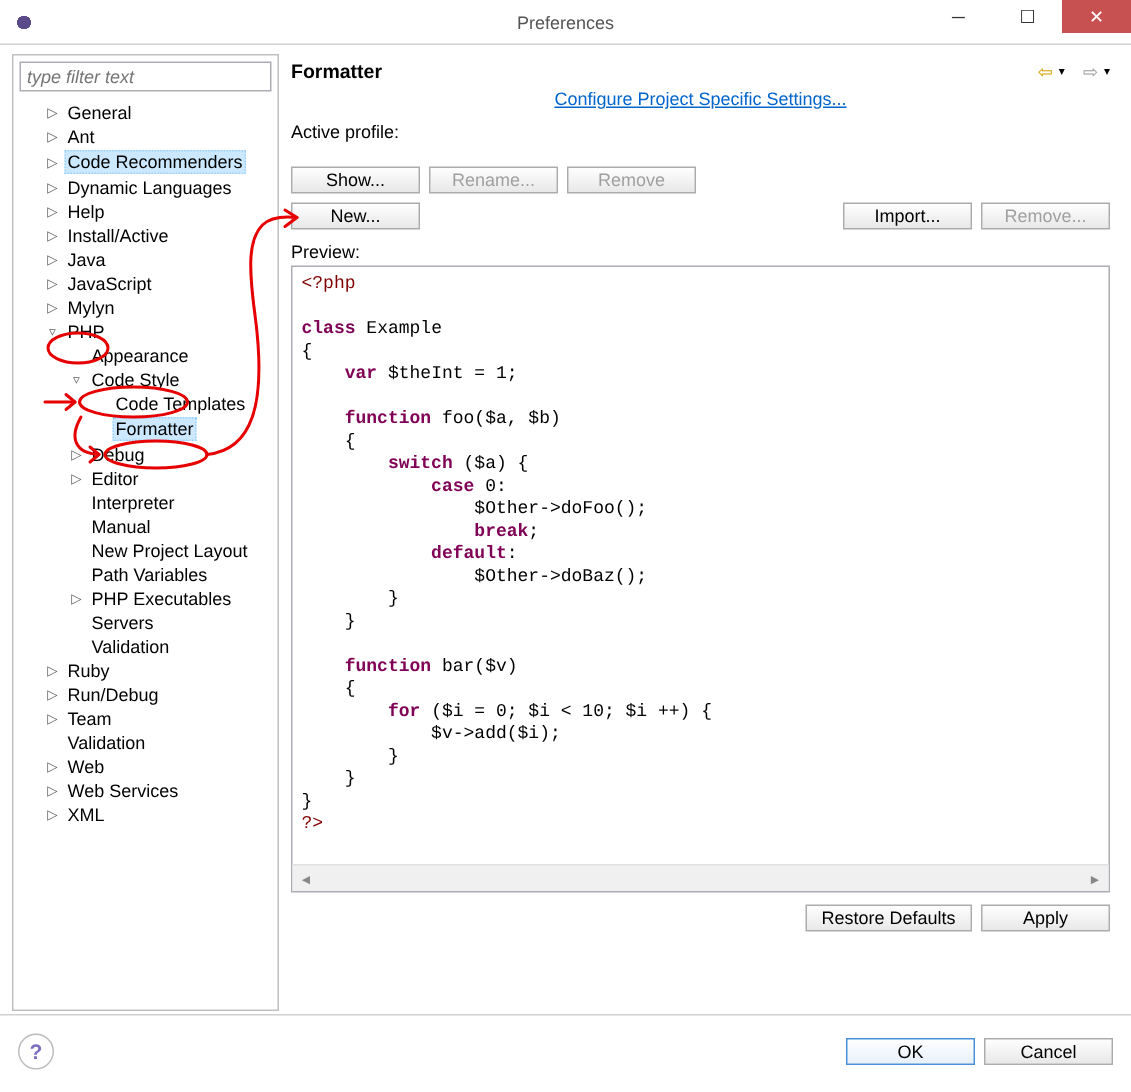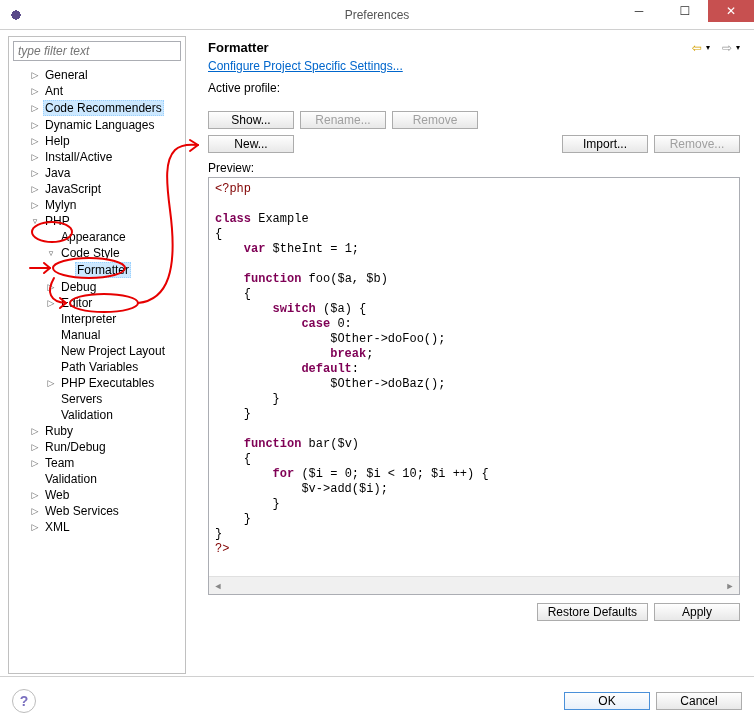--- a/index.html
+++ b/index.html
@@ -5,39 +5,39 @@
 * { box-sizing: border-box; margin: 0; padding: 0; }
 body { font-family: "Segoe UI", Tahoma, sans-serif; font-size: 12px; background: #fff; width: 754px; height: 728px; overflow: hidden; position: relative; }
 
 .titlebar { height: 30px; background: #fff; border-bottom: 1px solid #d0d0d0; display: flex; align-items: center; position: relative; }
 .titlebar .app-icon { width: 16px; height: 16px; margin-left: 8px; background: radial-gradient(circle,#5a4a8a 40%,transparent 41%); border-radius: 50%; }
 .titlebar .title { position: absolute; left: 50%; transform: translateX(-50%); color: #555; }
 .win-controls { position: absolute; right: 0; top: 0; display: flex; }
 .win-btn { width: 46px; height: 22px; display: flex; align-items: center; justify-content: center; font-size: 12px; color: #333; }
 .win-btn.close { background: #c75050; color: #fff; width: 46px; height: 22px; }
 
-.content { display: flex; height: 644px; padding: 6px 8px 0 8px; gap: 14px; }
+.content { display: flex; height: 644px; padding: 6px 8px 0 8px; gap: 0; }
 .sidebar { width: 178px; border: 1px solid #c0c0c0; display: flex; flex-direction: column; }
 .filter-input { margin: 4px; padding: 2px 4px; border: 1px solid #abadb3; font-style: italic; color: #888; font-size: 12px; }
 .tree { flex: 1; overflow: auto; padding: 2px 0; }
 .tree-item { display: flex; align-items: center; padding: 1px 0 1px 4px; cursor: default; white-space: nowrap; }
 .tree-item .expander { width: 12px; height: 12px; display: inline-flex; align-items: center; justify-content: center; color: #666; font-size: 9px; margin-right: 2px; }
 .tree-item .label { padding: 0 2px; }
 .tree-item.selected .label { background: #cce8ff; border: 1px dotted #99d1ff; padding: 0 1px; }
 .indent1 { padding-left: 20px; }
 .indent2 { padding-left: 36px; align-items: center; }
 .indent3 { padding-left: 52px; }
 
 .main { flex: 1; display: flex; flex-direction: column; padding: 4px 6px 0 8px; }
 .main-header { display: flex; justify-content: space-between; align-items: center; margin-bottom: 4px; }
 .main-title { font-weight: bold; font-size: 13px; }
 .nav-arrows { display: flex; gap: 4px; align-items: center; }
 .arrow-btn { display: inline-flex; align-items: center; }
 
-.link-row { text-align: left; margin-bottom: 8px; }
+.link-row { text-align: center; margin-bottom: 8px; }
 .link { color: #0066cc; text-decoration: underline; cursor: pointer; }
 
 .field-label { margin-bottom: 16px; }
 .profile-row { display: flex; gap: 6px; margin-bottom: 6px; }
 .profile-select { flex: 1; height: 22px; border: 1px solid #abadb3; font-size: 12px; padding: 0 2px; }
 .btn { height: 18px; min-width: 86px; padding: 0 10px; background: linear-gradient(#fefefe,#e8e8e8); border: 1px solid #acacac; font-size: 12px; cursor: pointer; }
 .btn:disabled { color: #a0a0a0; cursor: default; }
 .new-row { display: flex; margin-bottom: 8px; gap: 6px; }
 .new-row .spacer { flex: 1; }
 
@@ -117,20 +117,24 @@
           <span class="expander">▿</span>
           <span class="label">PHP</span>
         </div>
       <div class="tree-item indent2">
           <span class="expander"></span>
           <span class="label">Appearance</span>
         </div>
       <div class="tree-item indent2">
           <span class="expander">▿</span>
           <span class="label">Code Style</span>
+        </div>
+      <div class="tree-item indent3">
+          <span class="expander"></span>
+          <span class="label">Code Templates</span>
         </div>
       <div class="tree-item indent3 selected">
           <span class="expander"></span>
           <span class="label">Formatter</span>
         </div>
       <div class="tree-item indent2">
           <span class="expander">▷</span>
           <span class="label">Debug</span>
         </div>
       <div class="tree-item indent2">

